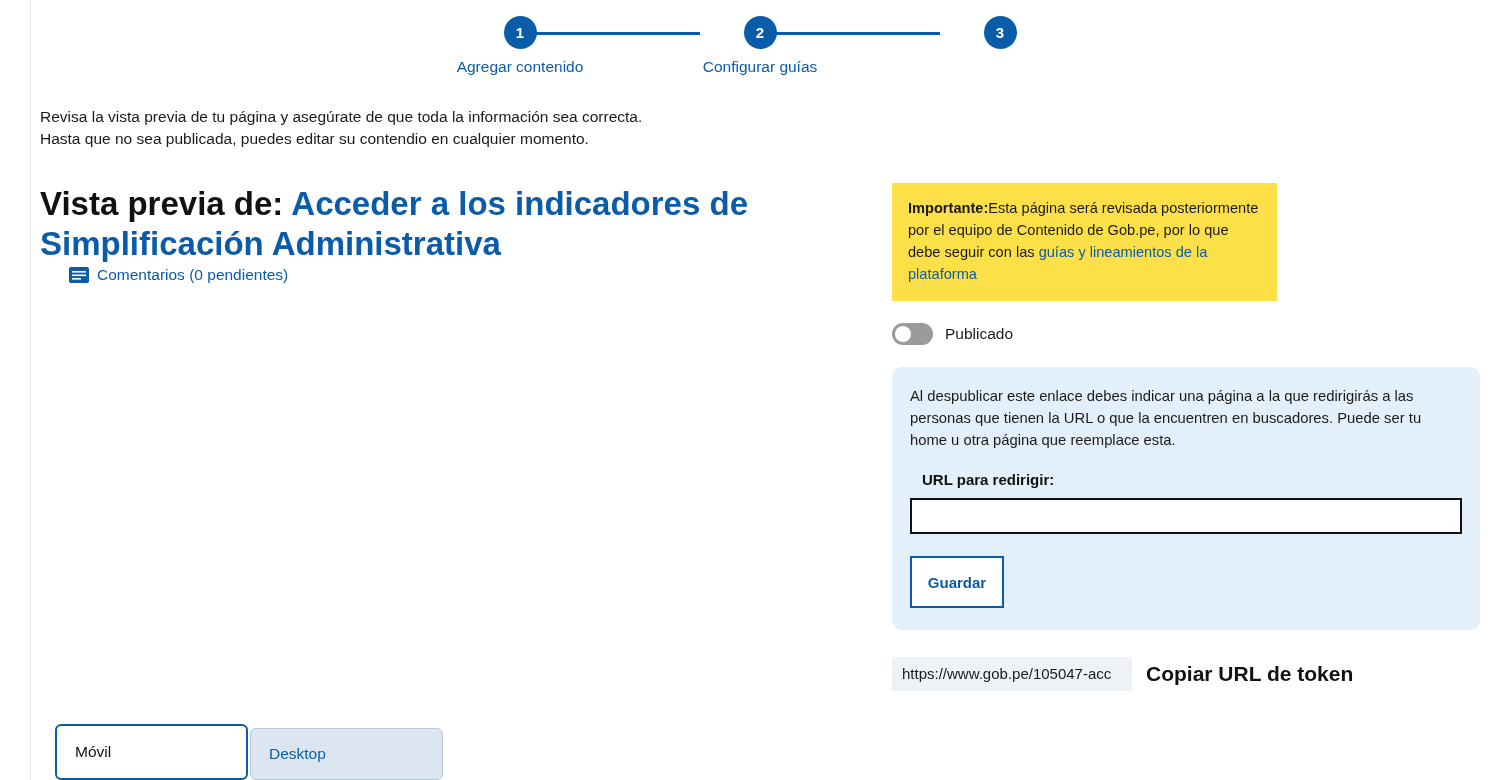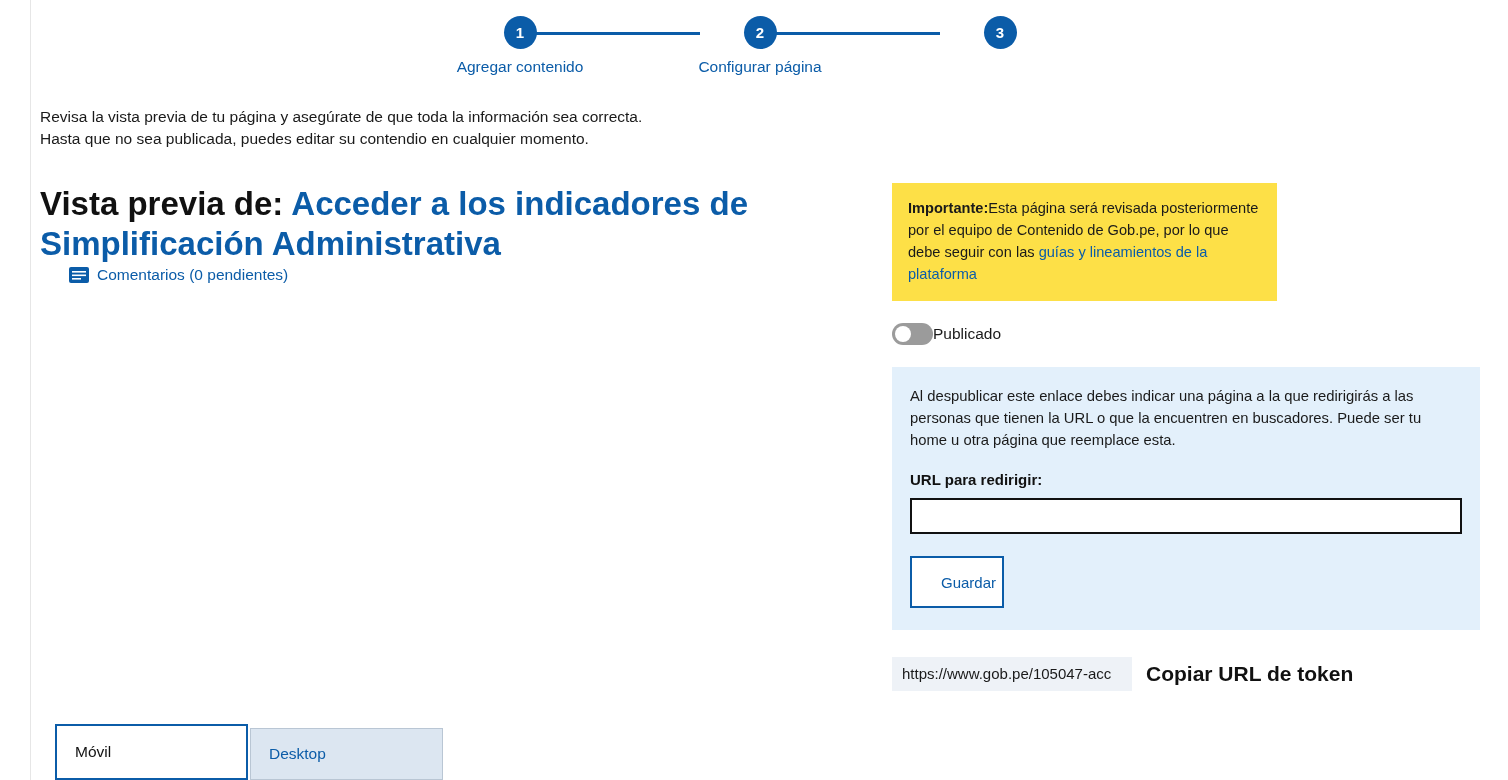--- a/index.html
+++ b/index.html
@@ -133,21 +133,21 @@
     line-height: 22px;
     color: #1a1a1a;
   }
   .notice-box b { font-weight: bold; }
   .notice-box a { color: #0b5ca8; text-decoration: none; }
 
   .toggle-row {
     margin-top: 22px;
     display: flex;
     align-items: center;
-    gap: 0;
+    gap: 12px;
   }
   .toggle {
     width: 41px; height: 22px;
     border-radius: 11px;
     background: #9b9b9b;
     position: relative;
     flex: none;
   }
   .toggle .knob {
     position: absolute;
@@ -160,31 +160,33 @@
     font-size: 15.5px;
     color: #1a1a1a;
   }
 
   .unpub-box {
     margin-top: 22px;
     width: 588px;
     background: #e3f0fb;
     padding: 18px 18px 22px 18px;
     box-sizing: border-box;
+    border-radius: 10px;
   }
   .unpub-text {
     font-size: 14.8px;
     line-height: 22px;
     color: #1a1a1a;
   }
   .redirect-label {
     margin-top: 20px;
     font-size: 15px;
     font-weight: bold;
     color: #111111;
+    margin-left: 12px;
   }
   .redirect-input {
     margin-top: 10px;
     width: 552px;
     height: 36px;
     box-sizing: border-box;
     border: 2px solid #111111;
     background: #ffffff;
     font-family: "Liberation Sans", sans-serif;
     font-size: 15px;
@@ -192,23 +194,22 @@
   }
   .save-btn {
     margin-top: 22px;
     width: 94px;
     height: 52px;
     background: #ffffff;
     border: 2px solid #0b5ca8;
     color: #0b5ca8;
     font-family: "Liberation Sans", sans-serif;
     font-size: 15px;
-    font-weight: normal;
+    font-weight: bold;
     cursor: pointer;
-    text-align: right;
   }
 
   .token-row {
     margin-top: 27px;
     display: flex;
     align-items: center;
     gap: 14px;
   }
   .token-url {
     width: 240px;
@@ -234,20 +235,21 @@
     left: 55px;
     bottom: 0px;
     display: flex;
     align-items: flex-end;
   }
   .tab {
     box-sizing: border-box;
     font-size: 15.5px;
     display: flex;
     align-items: center;
+    border-radius: 6px;
   }
   .tab-mobile {
     width: 193px;
     height: 56px;
     background: #ffffff;
     border: 2px solid #0b5ca8;
     color: #111111;
     padding-left: 18px;
   }
   .tab-desktop {
@@ -271,21 +273,21 @@
     <div class="step-line l1"></div>
     <div class="step-line l2"></div>
 
     <div class="step s1">
       <div class="step-circle">1</div>
       <div class="step-label">Agregar contenido</div>
     </div>
 
     <div class="step s2">
       <div class="step-circle">2</div>
-      <div class="step-label">Configurar página</div>
+      <div class="step-label">Configurar guías</div>
     </div>
 
     <div class="step s3">
       <div class="step-circle">3</div>
     </div>
   </div>
 
   <div class="intro">
     <div>Revisa la vista previa de tu página y asegúrate de que toda la información sea correcta.</div>
     <div>Hasta que no sea publicada, puedes editar su contendio en cualquier momento.</div>

